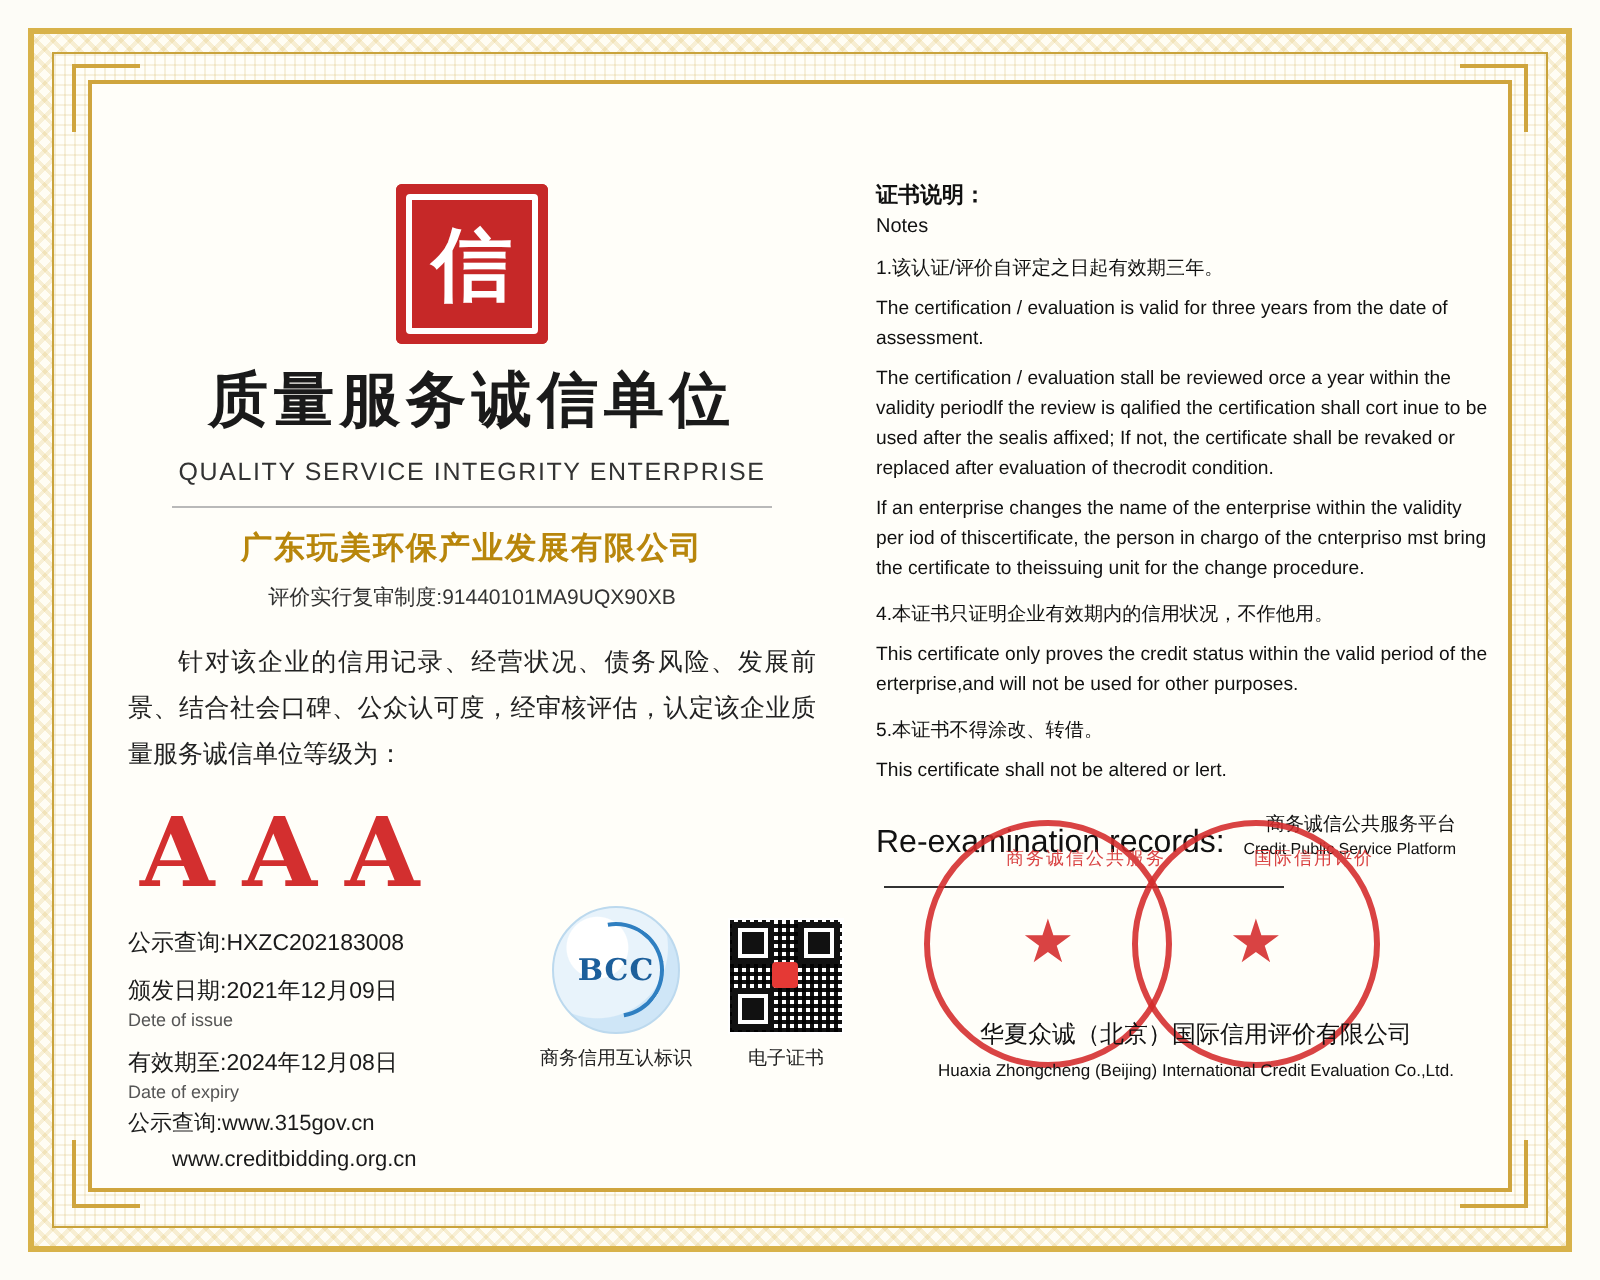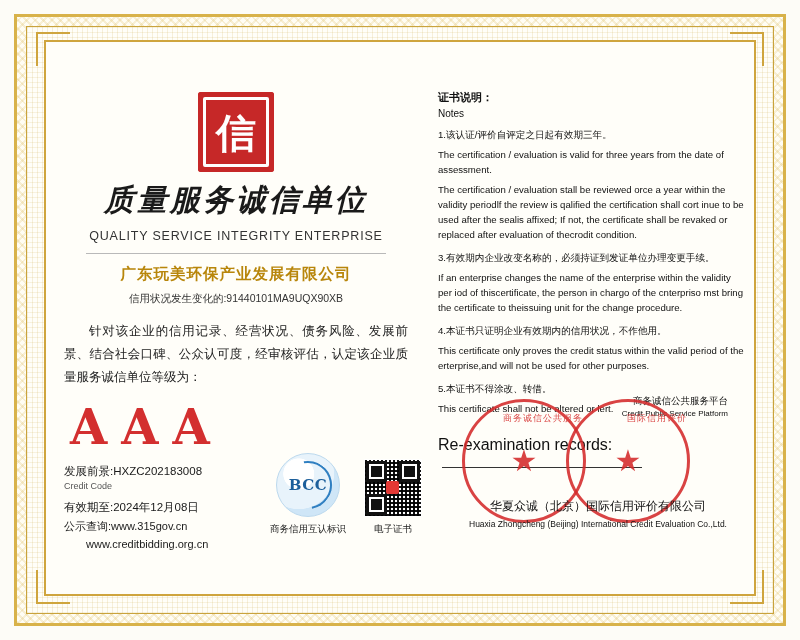--- a/index.html
+++ b/index.html
@@ -103,21 +103,20 @@
   }
 
   .main-title {
     text-align: center;
     font-family: "DejaVu Serif", serif;
     font-size: 30px;
     font-weight: bold;
     color: #1a1a1a;
     letter-spacing: 3px;
     margin-top: 8px;
-    font-style: italic;
   }
   .sub-title {
     text-align: center;
     font-size: 12.5px;
     color: #333;
     letter-spacing: 0.8px;
     margin-top: 8px;
   }
   .divider {
     width: 300px;
@@ -315,21 +314,21 @@
     width: 200px;
     border-bottom: 1px solid #333;
     height: 10px;
     margin-left: 4px;
   }
 
   
   .stamps {
     position: absolute;
     right: 6px;
-    bottom: 53px;
+    bottom: 42px;
     width: 280px;
     height: 140px;
   }
   .stamp {
     position: absolute;
     width: 118px;
     height: 118px;
     border-radius: 50%;
     border: 3px solid #d42a2a;
     color: #d42a2a;
@@ -399,34 +398,38 @@
       <div class="seal-logo">
         <div class="glyph">信</div>
       </div>
 
       <div class="main-title">质量服务诚信单位</div>
       <div class="sub-title">QUALITY SERVICE INTEGRITY ENTERPRISE</div>
 
       <div class="divider"></div>
 
       <div class="company-name">广东玩美环保产业发展有限公司</div>
-      <div class="credit-code-line">信用状况发生变化的:91440101MA9UQX90XB</div>
+      <div class="credit-code-line">评价实行复审制度:91440101MA9UQX90XB</div>
 
       <div class="body-text">针对该企业的信用记录、经营状况、债务风险、发展前景、结合社会口碑、公众认可度，经审核评估，认定该企业质量服务诚信单位等级为：</div>
 
       <div class="grade">AAA</div>
 
       <div class="field">
-        <div class="cn">发展前景:HXZC202183008</div>
-        <div class="en">Credit Code</div>
-      </div>
-
+        <div class="cn">公示查询:HXZC202183008</div>
+      </div>
+
+      <div class="field">
+        <div class="cn">颁发日期:2021年12月09日</div>
+        <div class="en">Dete of issue</div>
+      </div>
 
       <div class="field">
         <div class="cn">有效期至:2024年12月08日</div>
+        <div class="en">Date of expiry</div>
       </div>
 
       <div class="footer-links">
         <div>公示查询:www.315gov.cn</div>
         <div class="url">www.creditbidding.org.cn</div>
       </div>
 
       <div class="badges">
         <div class="bcc">
           <div class="bcc-mark">
@@ -457,21 +460,20 @@
     <div class="right-col">
 
       <div class="notes-head-cn">证书说明：</div>
       <div class="notes-head-en">Notes</div>
 
       <div class="note-cn">1.该认证/评价自评定之日起有效期三年。</div>
       <div class="note-en">The certification / evaluation is valid for three years from the date of assessment.</div>
 
       <div class="note-en">The certification / evaluation stall be reviewed orce a year within the validity periodlf the review is qalified the certification shall cort inue to be used after the sealis affixed; If not, the certificate shall be revaked or replaced after evaluation of thecrodit condition.</div>
 
-      <div class="note-cn">3.有效期内企业改变名称的，必须持证到发证单位办理变更手续。</div>
       <div class="note-en">If an enterprise changes the name of the enterprise within the validity per iod of thiscertificate, the person in chargo of the cnterpriso mst bring the certificate to theissuing unit for the change procedure.</div>
 
       <div class="note-cn">4.本证书只证明企业有效期内的信用状况，不作他用。</div>
       <div class="note-en">This certificate only proves the credit status within the valid period of the erterprise,and will not be used for other purposes.</div>
 
       <div class="note-cn">5.本证书不得涂改、转借。</div>
       <div class="note-en">This certificate shall not be altered or lert.</div>
 
       <div class="reexam">
         <div class="en">

